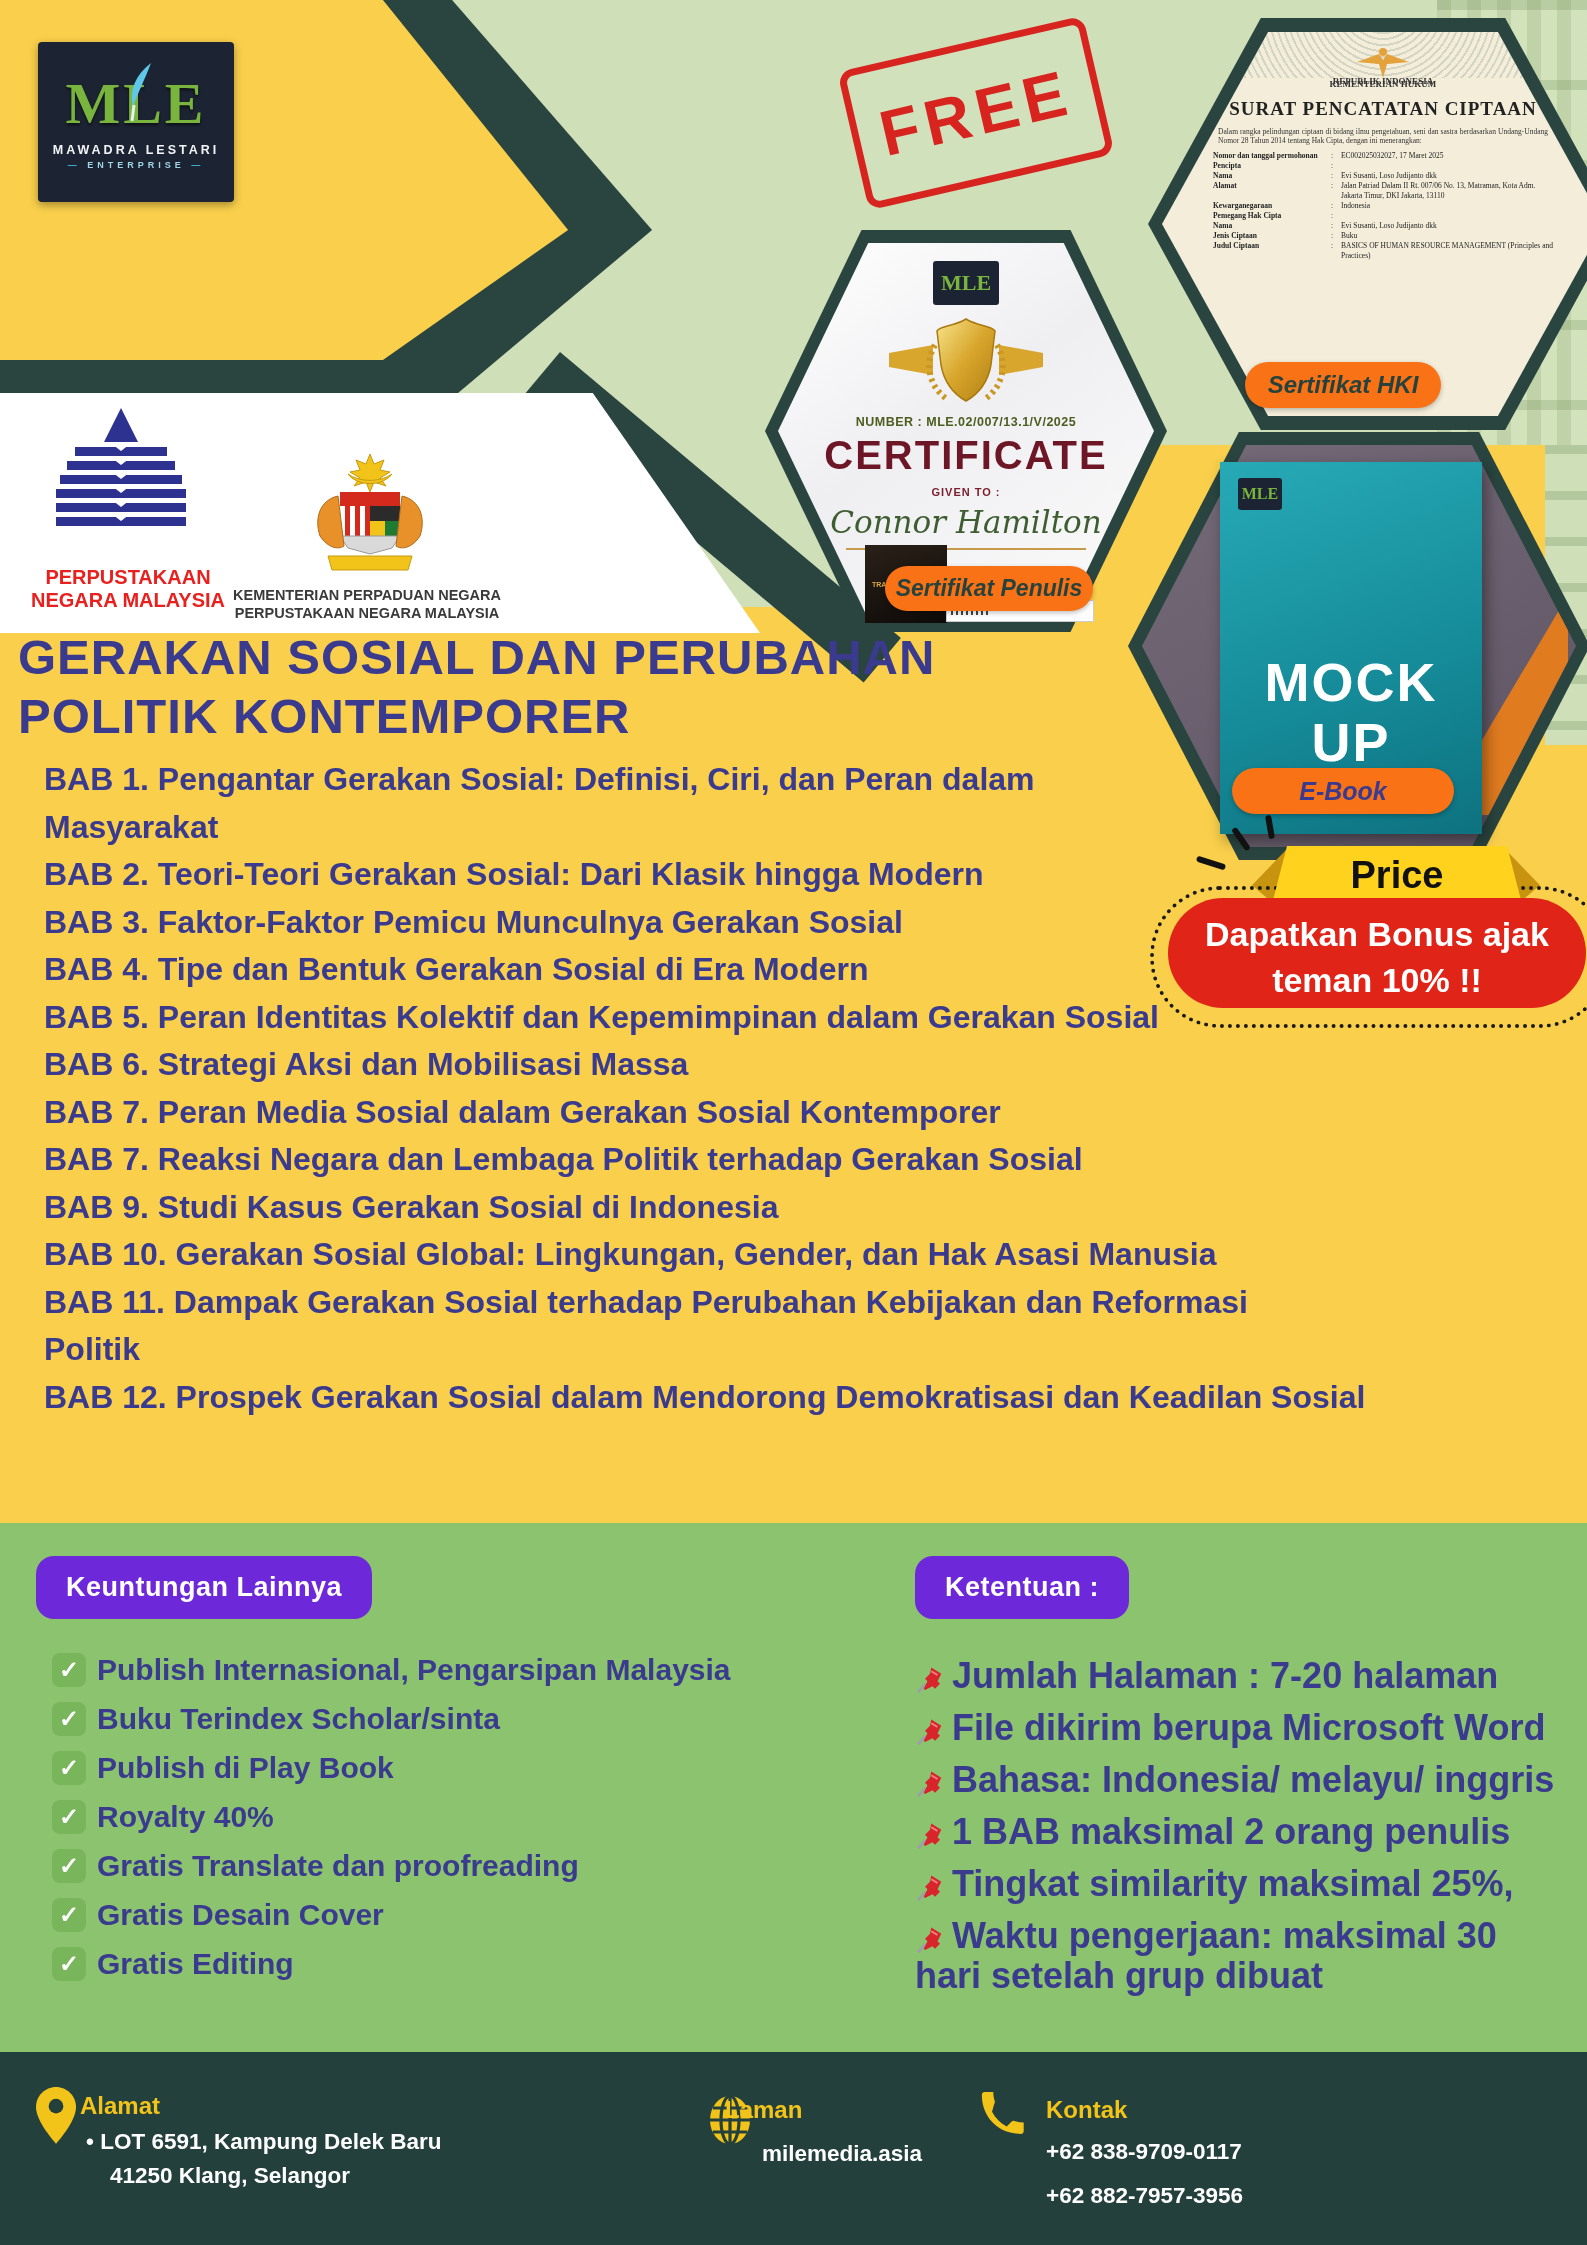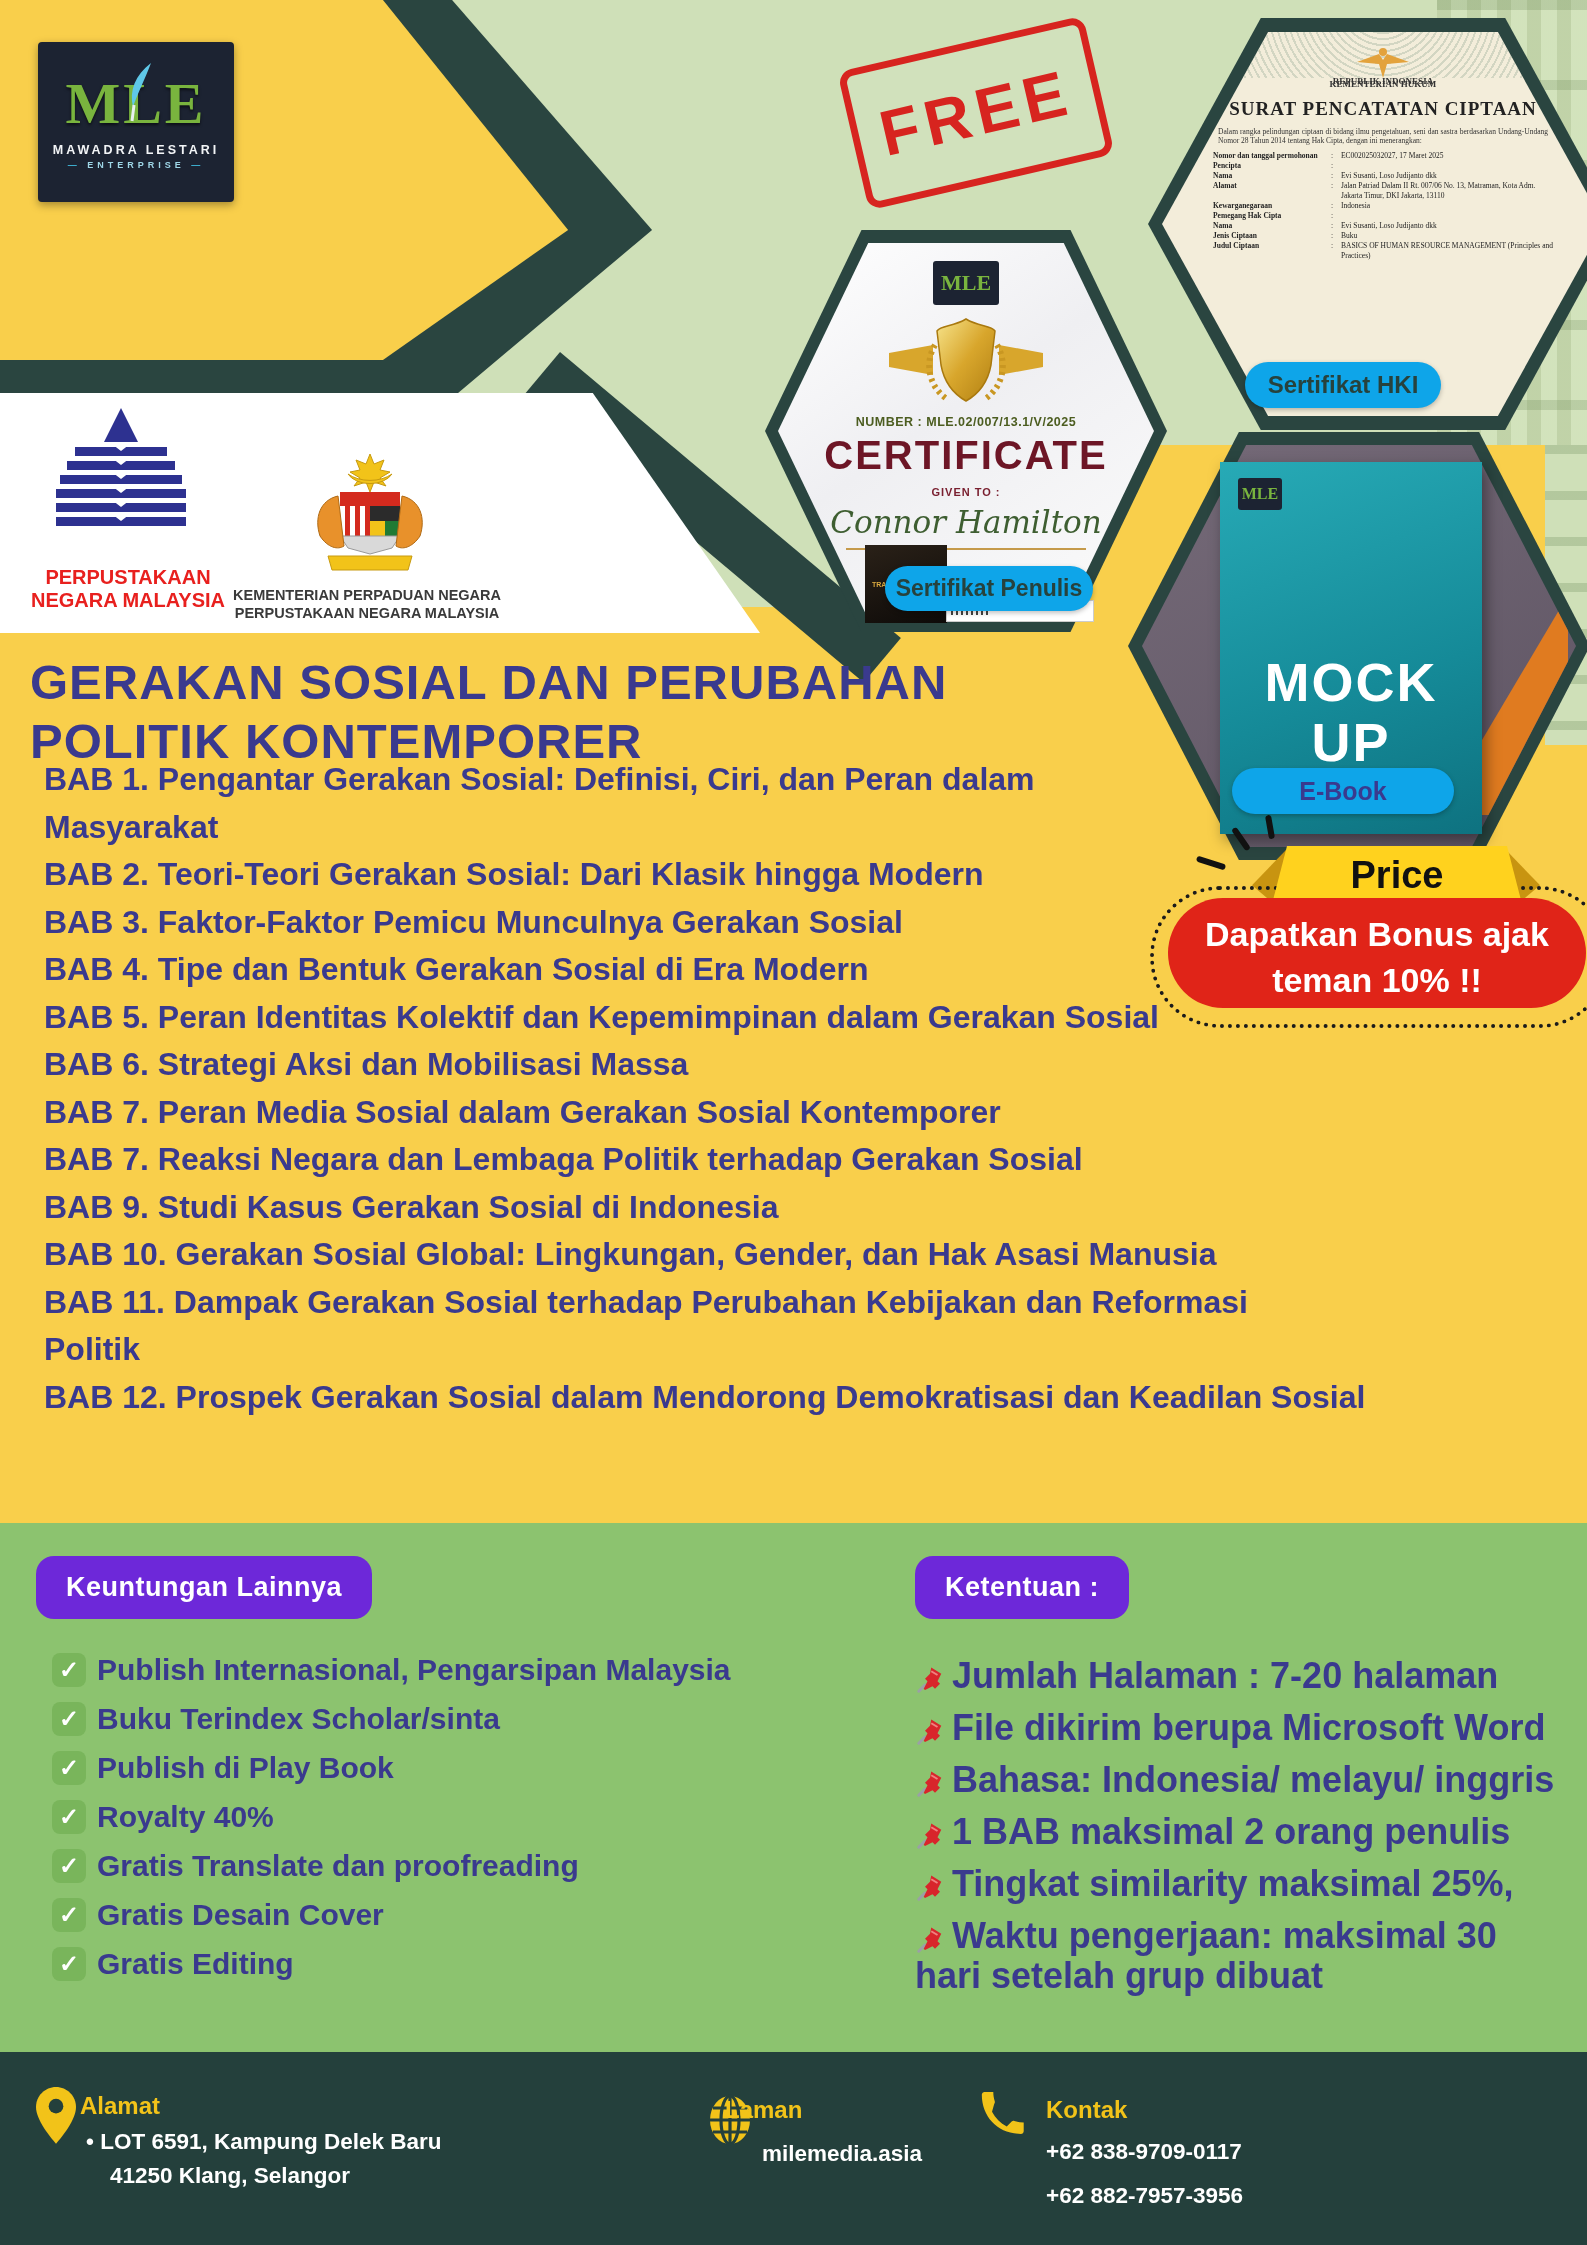--- a/index.html
+++ b/index.html
@@ -83,22 +83,22 @@
   .hex-mock-inner{left:14px;top:13px;width:434px;height:402px;background:linear-gradient(150deg,#756a78,#5e5463);}
   .mock-orange{position:absolute;right:8px;top:150px;width:120px;height:220px;background:#e07b20;
     clip-path:polygon(0 92%,100% 0,100% 100%,16% 100%);}
   .mock-cover{left:1220px;top:462px;width:262px;height:372px;z-index:6;
     background:linear-gradient(160deg,#27aab6 0%,#158a98 60%,#0e7280 100%);box-shadow:4px 6px 14px rgba(0,0,0,.4);}
   .mock-logo{position:absolute;left:18px;top:16px;width:44px;height:32px;}
   .mock-logo .mle-initials-sm{font-size:16px;}
   .mock-title{position:absolute;left:50%;top:190px;transform:translateX(-50%);width:180px;text-align:center;
     color:#fff;font-size:54px;line-height:60px;font-weight:bold;letter-spacing:2px;}
 
-  .pill{border-radius:26px;background:#0ea5e9;display:flex;align-items:center;justify-content:center;
-    font-weight:bold;box-shadow:0 2px 5px rgba(0,0,0,.25);}
+  .pill{border-radius:26px;background:#f97316;display:flex;align-items:center;justify-content:center;
+    font-weight:bold;box-shadow:0 2px 5px rgba(0,0,0,.25);font-style:italic;}
   .pill-penulis{left:885px;top:566px;width:208px;height:45px;font-size:23px;color:#27423d;z-index:7;}
   .pill-hki{left:1245px;top:362px;width:196px;height:46px;font-size:24px;color:#27423d;z-index:7;}
   .pill-ebook{left:1232px;top:768px;width:222px;height:46px;font-size:25px;color:#3a3a8e;z-index:7;}
 
   
   .burst{background:#111;height:6px;border-radius:3px;z-index:6;}
   .burst1{left:1196px;top:860px;width:30px;transform:rotate(18deg);}
   .burst2{left:1228px;top:836px;width:26px;transform:rotate(55deg);}
   .burst3{left:1258px;top:824px;width:24px;transform:rotate(80deg);}
   .ribbon-wing{width:34px;height:64px;background:#c89410;z-index:5;}
@@ -121,22 +121,22 @@
   .lib-bar{height:9px;background:#2d3190;margin-top:5px;position:relative;}
   .lib-bar::after{content:"";position:absolute;left:50%;top:-3px;transform:translateX(-50%);
     border-left:9px solid transparent;border-right:9px solid transparent;border-top:7px solid #fff;}
   .lib-caption{left:18px;top:566px;width:220px;text-align:center;z-index:5;color:#e8201e;
     font-size:20px;line-height:23px;font-weight:bold;}
   .coa{left:300px;top:452px;z-index:5;}
   .ministry-caption{left:232px;top:586px;width:270px;text-align:center;z-index:5;color:#3a3a3a;
     font-size:14.5px;line-height:18px;font-weight:bold;}
 
   
-  .main-title{left:30px;top:628px;z-index:5;color:#3a3a8e;font-size:49px;line-height:59px;
-    font-weight:bold;letter-spacing:1px;margin-top:25px;}
+  .main-title{left:18px;top:628px;z-index:5;color:#3a3a8e;font-size:49px;line-height:59px;
+    font-weight:bold;letter-spacing:1px;}
   .chapters{left:44px;top:756px;width:1550px;z-index:5;}
   .chapter{color:#3a3a8e;font-size:32px;line-height:47.5px;font-weight:bold;white-space:pre-line;}
 
   
   .green-section{left:0;top:1523px;width:1587px;height:529px;background:#8cc36f;}
   .section-badge{position:absolute;background:#6d28d9;color:#fff;border-radius:18px;
     font-size:27px;font-weight:bold;padding:16px 30px;letter-spacing:.5px;}
   .badge-benefits{left:36px;top:1556px;}
   .badge-terms{left:915px;top:1556px;}
   .benefit-list{left:36px;top:1652px;width:840px;}

